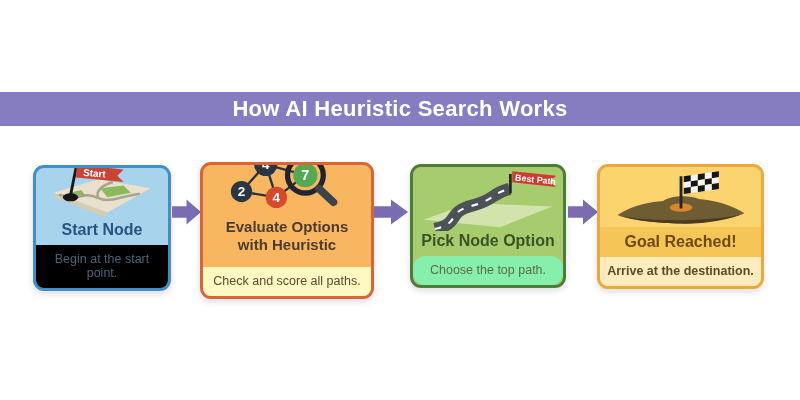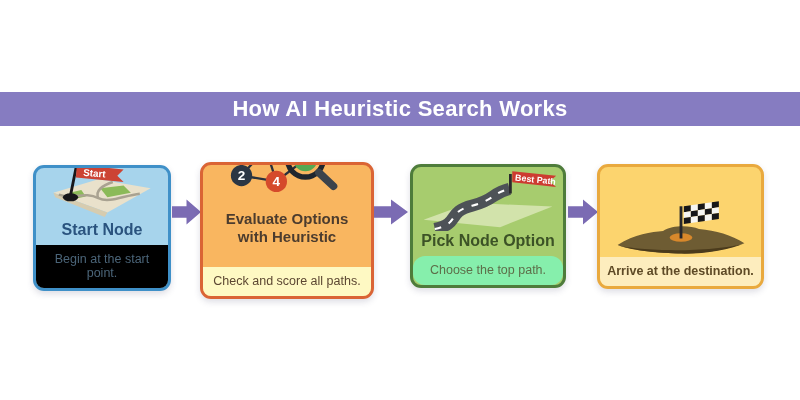--- a/index.html
+++ b/index.html
@@ -18,21 +18,21 @@
   .art{flex:1;display:flex;align-items:flex-end;justify-content:center;overflow:hidden;}
   .art svg{display:block;}
   .title{margin:0;font-size:16px;font-weight:bold;text-align:center;padding:1px 4px 6px;}
   .foot{font-size:12.5px;text-align:center;padding:7px 5px 8px;}
 
   .c1{left:33px;top:165px;width:138px;height:126px;background:#a7d4ec;border-color:#3f90c8;}
   .c1 .title{color:#2a537e;}
   .c1 .foot{background:#000000;color:#4b6579;}
 
   .c2{left:200px;top:162px;width:174px;height:137px;background:#f9b660;border-color:#da6435;}
-  .c2 .title{font-size:15px;line-height:1.2;padding-bottom:5px;color:#4c3c2e;max-width:152px;margin:16px auto;text-align:center;}
+  .c2 .title{font-size:15px;line-height:1.2;padding-bottom:5px;color:#4c3c2e;max-width:152px;margin:8px auto;text-align:center;}
   .c2 .foot{background:#fef9c3;color:#5c4732;}
 
   .c3{left:410px;top:164px;width:156px;height:124px;background:#a7cc6e;border-color:#4e7c3b;}
   .c3 .title{color:#3c5226;}
   .c3 .foot{background:#86efac;color:#5d6e49;border-radius:12px;}
 
   .c4{left:597px;top:164px;width:167px;height:125px;background:#fcd46e;border-color:#e9a93e;}
   .c4 .band{background:#f5c557;padding:6px 4px 6px;}
   .c4 .title{padding:0;color:#6b4c10;}
   .c4 .foot{background:#fdedbe;color:#5e4a26;font-weight:bold;}
@@ -140,16 +140,19 @@
           <rect x="22.2" y="6.2" width="7.4" height="6.2" fill="#17171a"></rect>
           <rect x="29.6" y="6.2" width="7.4" height="6.2" fill="#f6f6f4"></rect>
           <rect x="0" y="12.4" width="7.4" height="6.2" fill="#17171a"></rect>
           <rect x="7.4" y="12.4" width="7.4" height="6.2" fill="#f6f6f4"></rect>
           <rect x="14.8" y="12.4" width="7.4" height="6.2" fill="#17171a"></rect>
           <rect x="22.2" y="12.4" width="7.4" height="6.2" fill="#f6f6f4"></rect>
           <rect x="29.6" y="12.4" width="7.4" height="6.2" fill="#17171a"></rect>
         </g>
       </svg>
     </div>
+    <div class="band">
+      <h2 class="title">Goal Reached!</h2>
+    </div>
     <div class="foot">Arrive at the destination.</div>
   </section>
 
 </div>
 
 </body></html>

